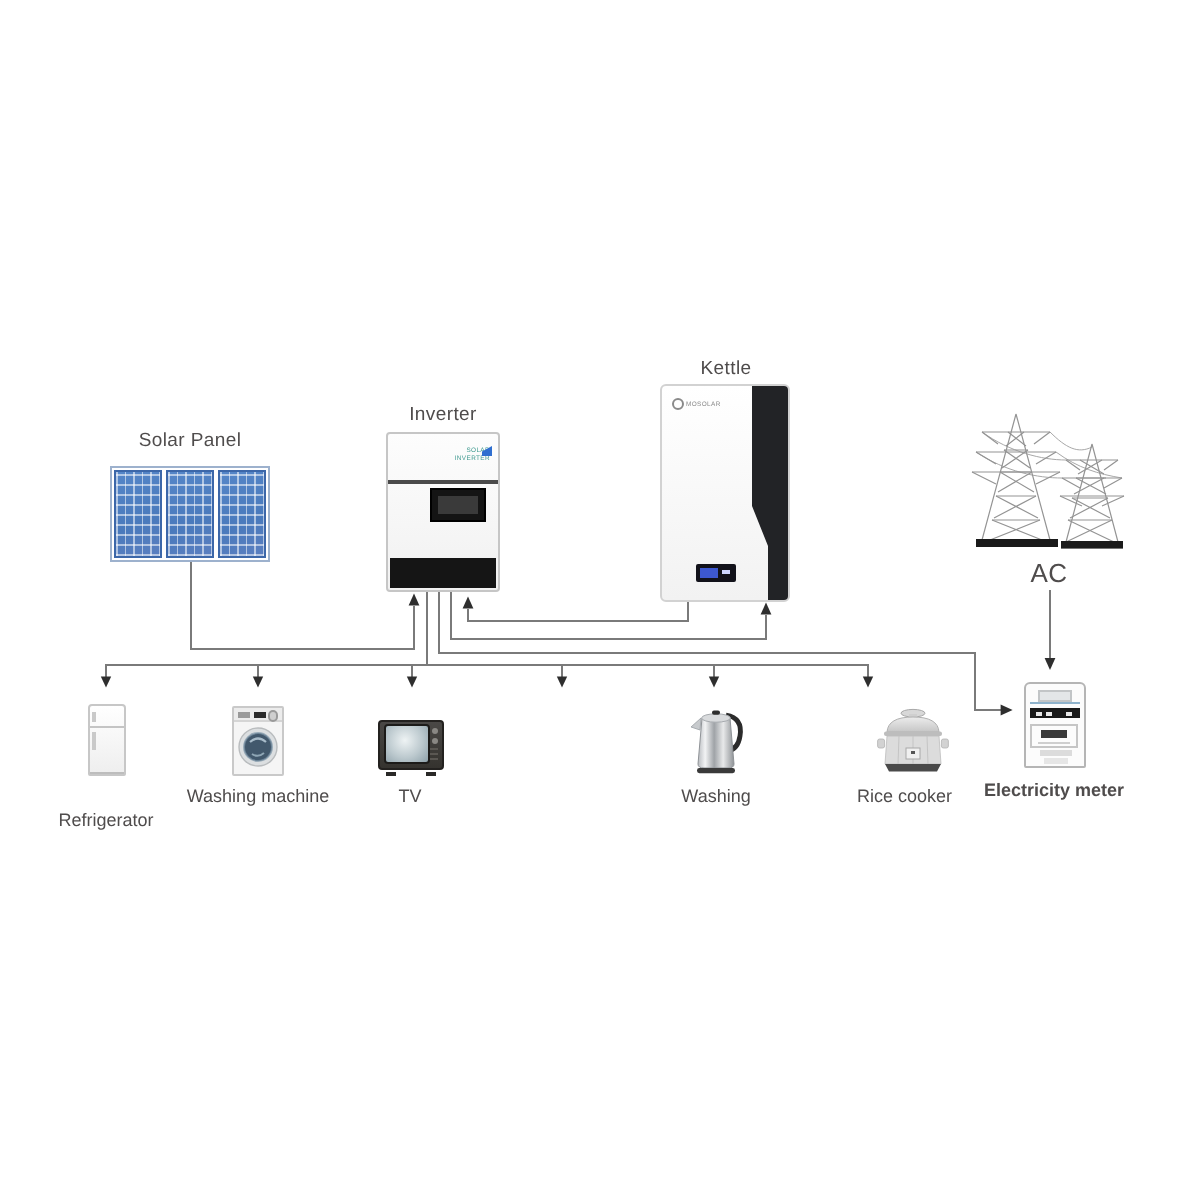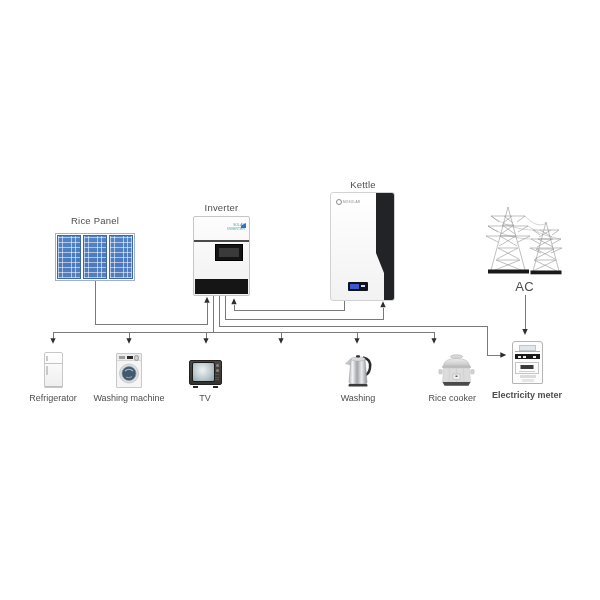--- a/index.html
+++ b/index.html
@@ -116,21 +116,21 @@
       <polygon points="522.3,329 527.7,329 525,335"></polygon>
       <polygon points="50.4,338.3 55.6,338.3 53,343.8"></polygon>
       <polygon points="126.4,338.3 131.6,338.3 129,343.8"></polygon>
       <polygon points="203.4,338.3 208.6,338.3 206,343.8"></polygon>
       <polygon points="278.4,338.3 283.6,338.3 281,343.8"></polygon>
       <polygon points="354.4,338.3 359.6,338.3 357,343.8"></polygon>
       <polygon points="431.4,338.3 436.6,338.3 434,343.8"></polygon>
     </g>
   </svg>
 
-  <div class="t-label" style="left:53px;top:215px;width:84px;">Rice Panel</div>
+  <div class="t-label" style="left:53px;top:215px;width:84px;">Solar Panel</div>
   <div class="abs solar">
     <div class="module"></div>
     <div class="module"></div>
     <div class="module"></div>
   </div>
 
   <div class="t-label" style="left:190px;top:202px;width:63px;">Inverter</div>
   <div class="abs inverter">
     <div class="inv-logo">
       <i class="inv-flag"></i>
@@ -178,21 +178,21 @@
       <path d="M48,27 H74 M46,36 H76 M45,45 H77"></path>
       <path d="M48,27 L55,32 M74,27 L67,32 M46,36 L55,41 M76,36 L67,41 M45,45 L56,50 M77,45 L66,50"></path>
       <path d="M55,27 L67,34 M66,27 L54,34 M53,36 L68,44 M67,36 L52,44 M51,46 L70,56 M69,46 L50,56 M49,57 L72,68 M71,57 L48,68"></path>
       <path d="M53,36 H68 M51,46 H69 M49,57 H71"></path>
     </g>
     <rect x="3" y="66.5" width="41" height="4" fill="#1a1a1a"></rect>
     <rect x="45.5" y="67.5" width="31" height="3.8" fill="#1a1a1a"></rect>
   </svg>
   <div class="t-label" style="left:504px;top:279px;width:41px;font-size:13px;">AC</div>
 
-  <div class="app" style="left:11px;">
+  <div class="app" style="left:11px;gap:12px;">
     <div class="icon-slot">
         <div class="fridge">
       <div class="fr-div"></div>
           <div class="fr-h1"></div>
           <div class="fr-h2"></div>
           <div class="fr-base"></div>
     </div>
       </div>
     <div class="app-label">Refrigerator</div>
   </div>

